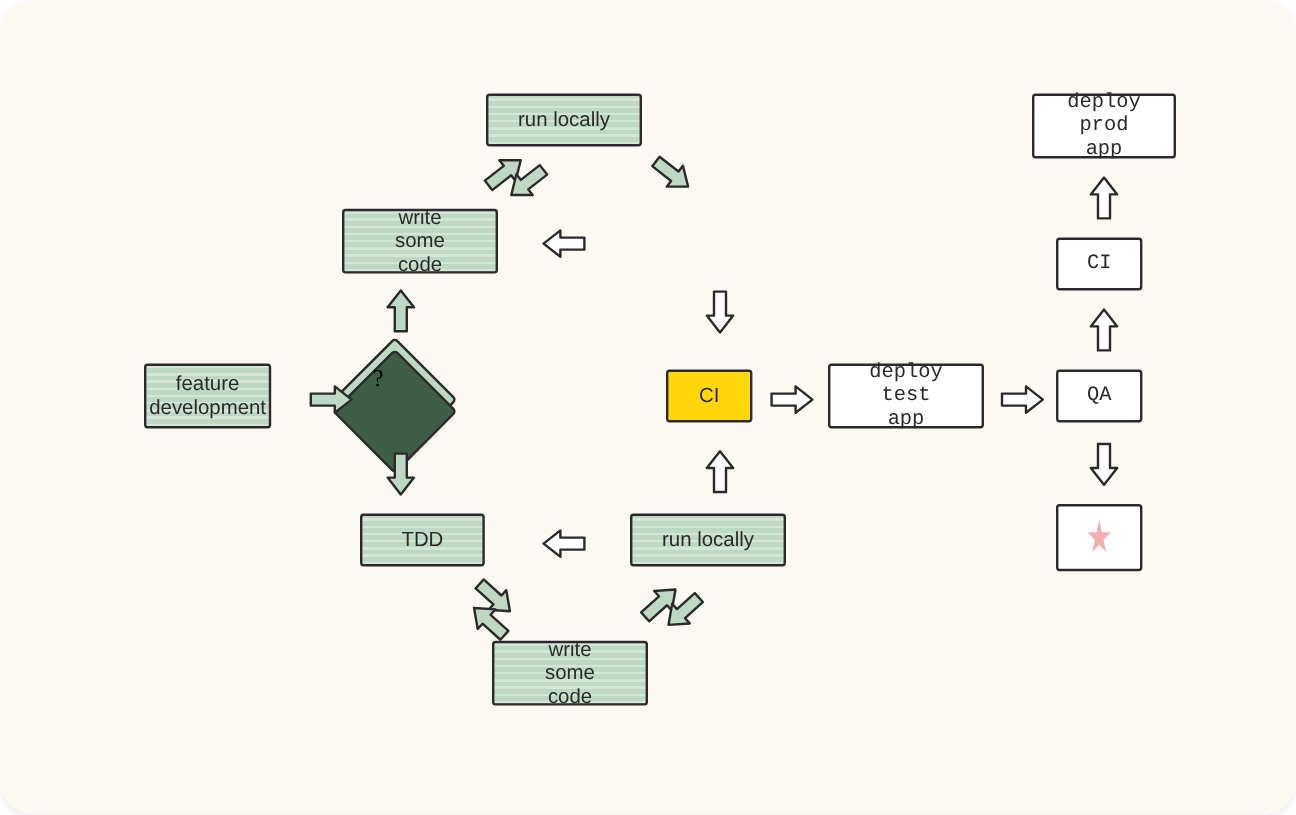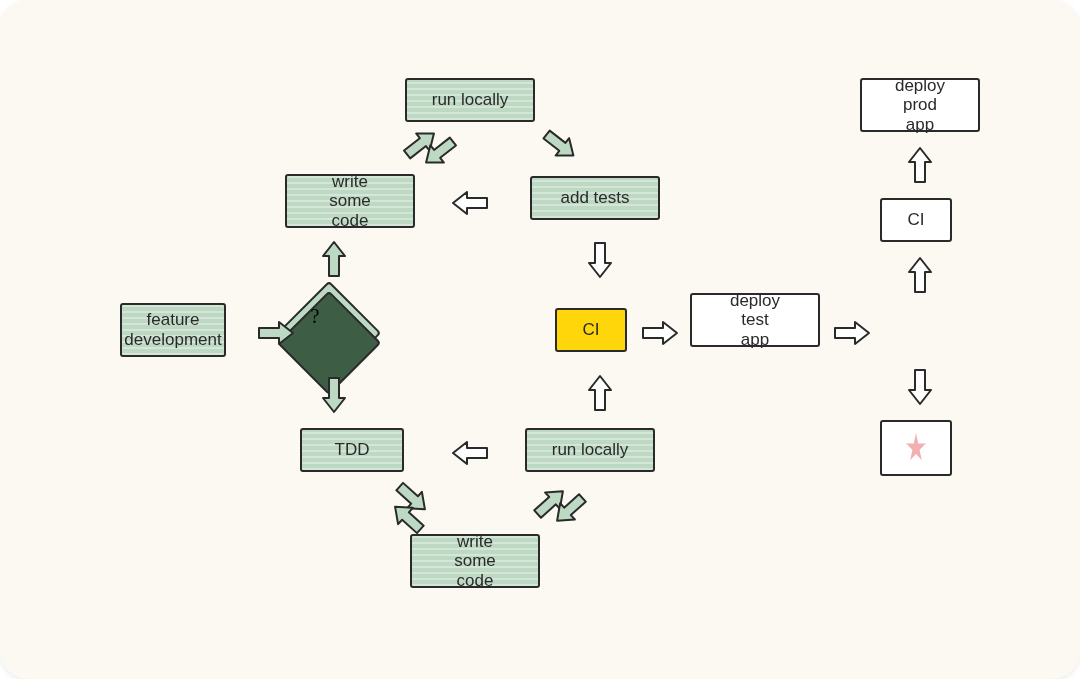--- a/index.html
+++ b/index.html
@@ -55,21 +55,21 @@
     position: absolute;
     left: 6px; top: 6px;
     width: 100%; height: 100%;
     border: 2px solid var(--ink);
     background: var(--shadow);
     z-index: -1;
     border-radius: 3px;
   }
   .green { background: var(--green-fill); }
   .yellow { background: var(--yellow-fill); }
-  .white { background: var(--white-fill); }
+  .white { background: var(--white-fill); font-family: Liberation Mono, monospace; }
   .green.box3d::before { background: #3d5e45; }
   .yellow.box3d::before { background: #b59500; }
 
   
   .hatched {
     background-image:
       repeating-linear-gradient(0deg, rgba(255,255,255,.35) 0 2px, rgba(0,0,0,0) 2px 6px),
       linear-gradient(var(--green-fill), var(--green-fill));
   }
 
@@ -128,44 +128,44 @@
     </div>
 
     <div class="node box3d green hatched" style="left:285px; top:174px; width:130px; height:54px;">
       <span>write some<br>code</span>
     </div>
 
     <div class="node box3d green hatched" style="left:405px; top:78px; width:130px; height:44px;">
       <span>run locally</span>
     </div>
 
-    <div class="node box3d green hatched" style="left:530px; top:176px; width:130px; height:44px;">
-      <span>add tests</span>
-    </div>
 
     <div class="node box3d yellow" style="left:555px; top:308px; width:72px; height:44px;">
       <span>CI</span>
     </div>
 
     <div class="node box3d green hatched" style="left:300px; top:428px; width:104px; height:44px;">
       <span>TDD</span>
     </div>
 
     <div class="node box3d green hatched" style="left:525px; top:428px; width:130px; height:44px;">
       <span>run locally</span>
     </div>
 
     <div class="node box3d green hatched" style="left:410px; top:534px; width:130px; height:54px;">
       <span>write some<br>code</span>
     </div>
 
-    <div class="node box3d white" style="left:690px; top:293px; width:130px; height:54px;">
+    <div class="node box3d white" style="left:690px; top:303px; width:130px; height:54px;">
       <span>deploy test<br>app</span>
     </div>
 
+    <div class="node box3d white" style="left:880px; top:308px; width:72px; height:44px;">
+      <span>QA</span>
+    </div>
 
     <div class="node box3d white" style="left:880px; top:198px; width:72px; height:44px;">
       <span>CI</span>
     </div>
 
     <div class="node box3d white" style="left:860px; top:78px; width:120px; height:54px;">
       <span>deploy prod<br>app</span>
     </div>
 
     <div class="node box3d white" style="left:880px; top:420px; width:72px; height:56px;">

